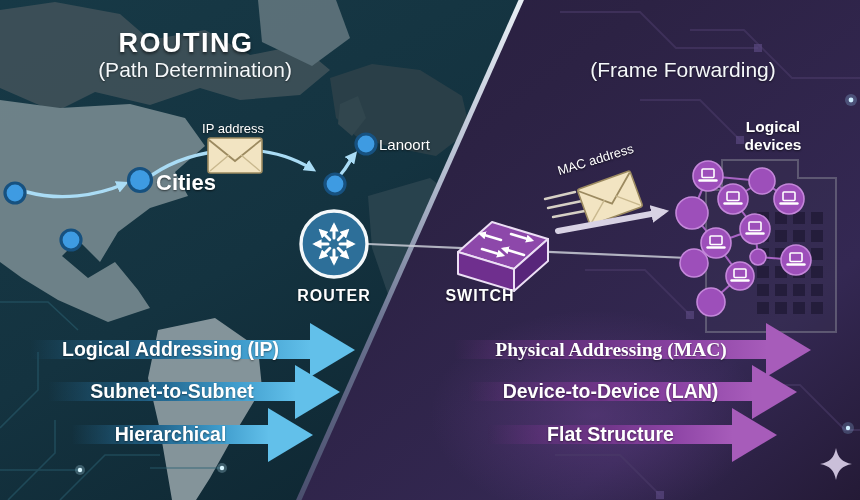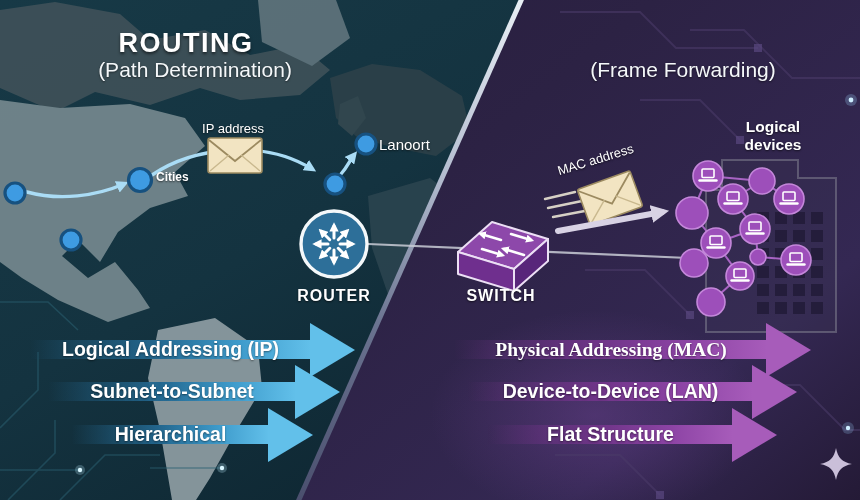--- a/index.html
+++ b/index.html
@@ -36,24 +36,24 @@
   .subtitle{
     position:absolute;top:58px;width:300px;text-align:center;
     font-size:21px;font-weight:500;color:#f4f7f9;
     text-shadow:0 1px 2px rgba(0,0,0,.5);
   }
   .subtitle.routing{left:45px;}
   .subtitle.switching{left:533px;}
   
   .lbl{position:absolute;color:#fff;text-shadow:0 1px 2px rgba(0,0,0,.6);white-space:nowrap;}
   .lbl-ip{left:200px;top:121px;width:66px;text-align:center;font-size:13px;font-weight:500;}
-  .lbl-cities{left:156px;top:170px;font-size:12px;font-weight:600;}
+  .lbl-cities{left:156px;top:170px;font-size:22px;font-weight:600;}
   .lbl-lanoort{left:379px;top:136px;font-size:15px;font-weight:400;}
   .lbl-router{left:284px;top:287px;width:100px;text-align:center;font-size:16px;font-weight:700;letter-spacing:1px;}
-  .lbl-switch{left:451px;top:287px;width:100px;text-align:center;font-size:16px;font-weight:700;letter-spacing:1px;}
+  .lbl-switch{left:430px;top:287px;width:100px;text-align:center;font-size:16px;font-weight:700;letter-spacing:1px;}
   .lbl-mac{left:548px;top:152px;width:95px;text-align:center;font-size:13px;font-weight:500;
     transform:rotate(-17deg);}
   .lbl-office{left:736px;top:118px;width:74px;text-align:center;font-size:15.5px;font-weight:600;
     line-height:1.15;white-space:normal;}
   
   .banner{
     position:absolute;height:19px;display:flex;align-items:center;justify-content:center;
     font-size:19.5px;font-weight:600;color:#fff;text-shadow:0 1px 2px rgba(0,0,0,.45);
   }
   .banner::after{

